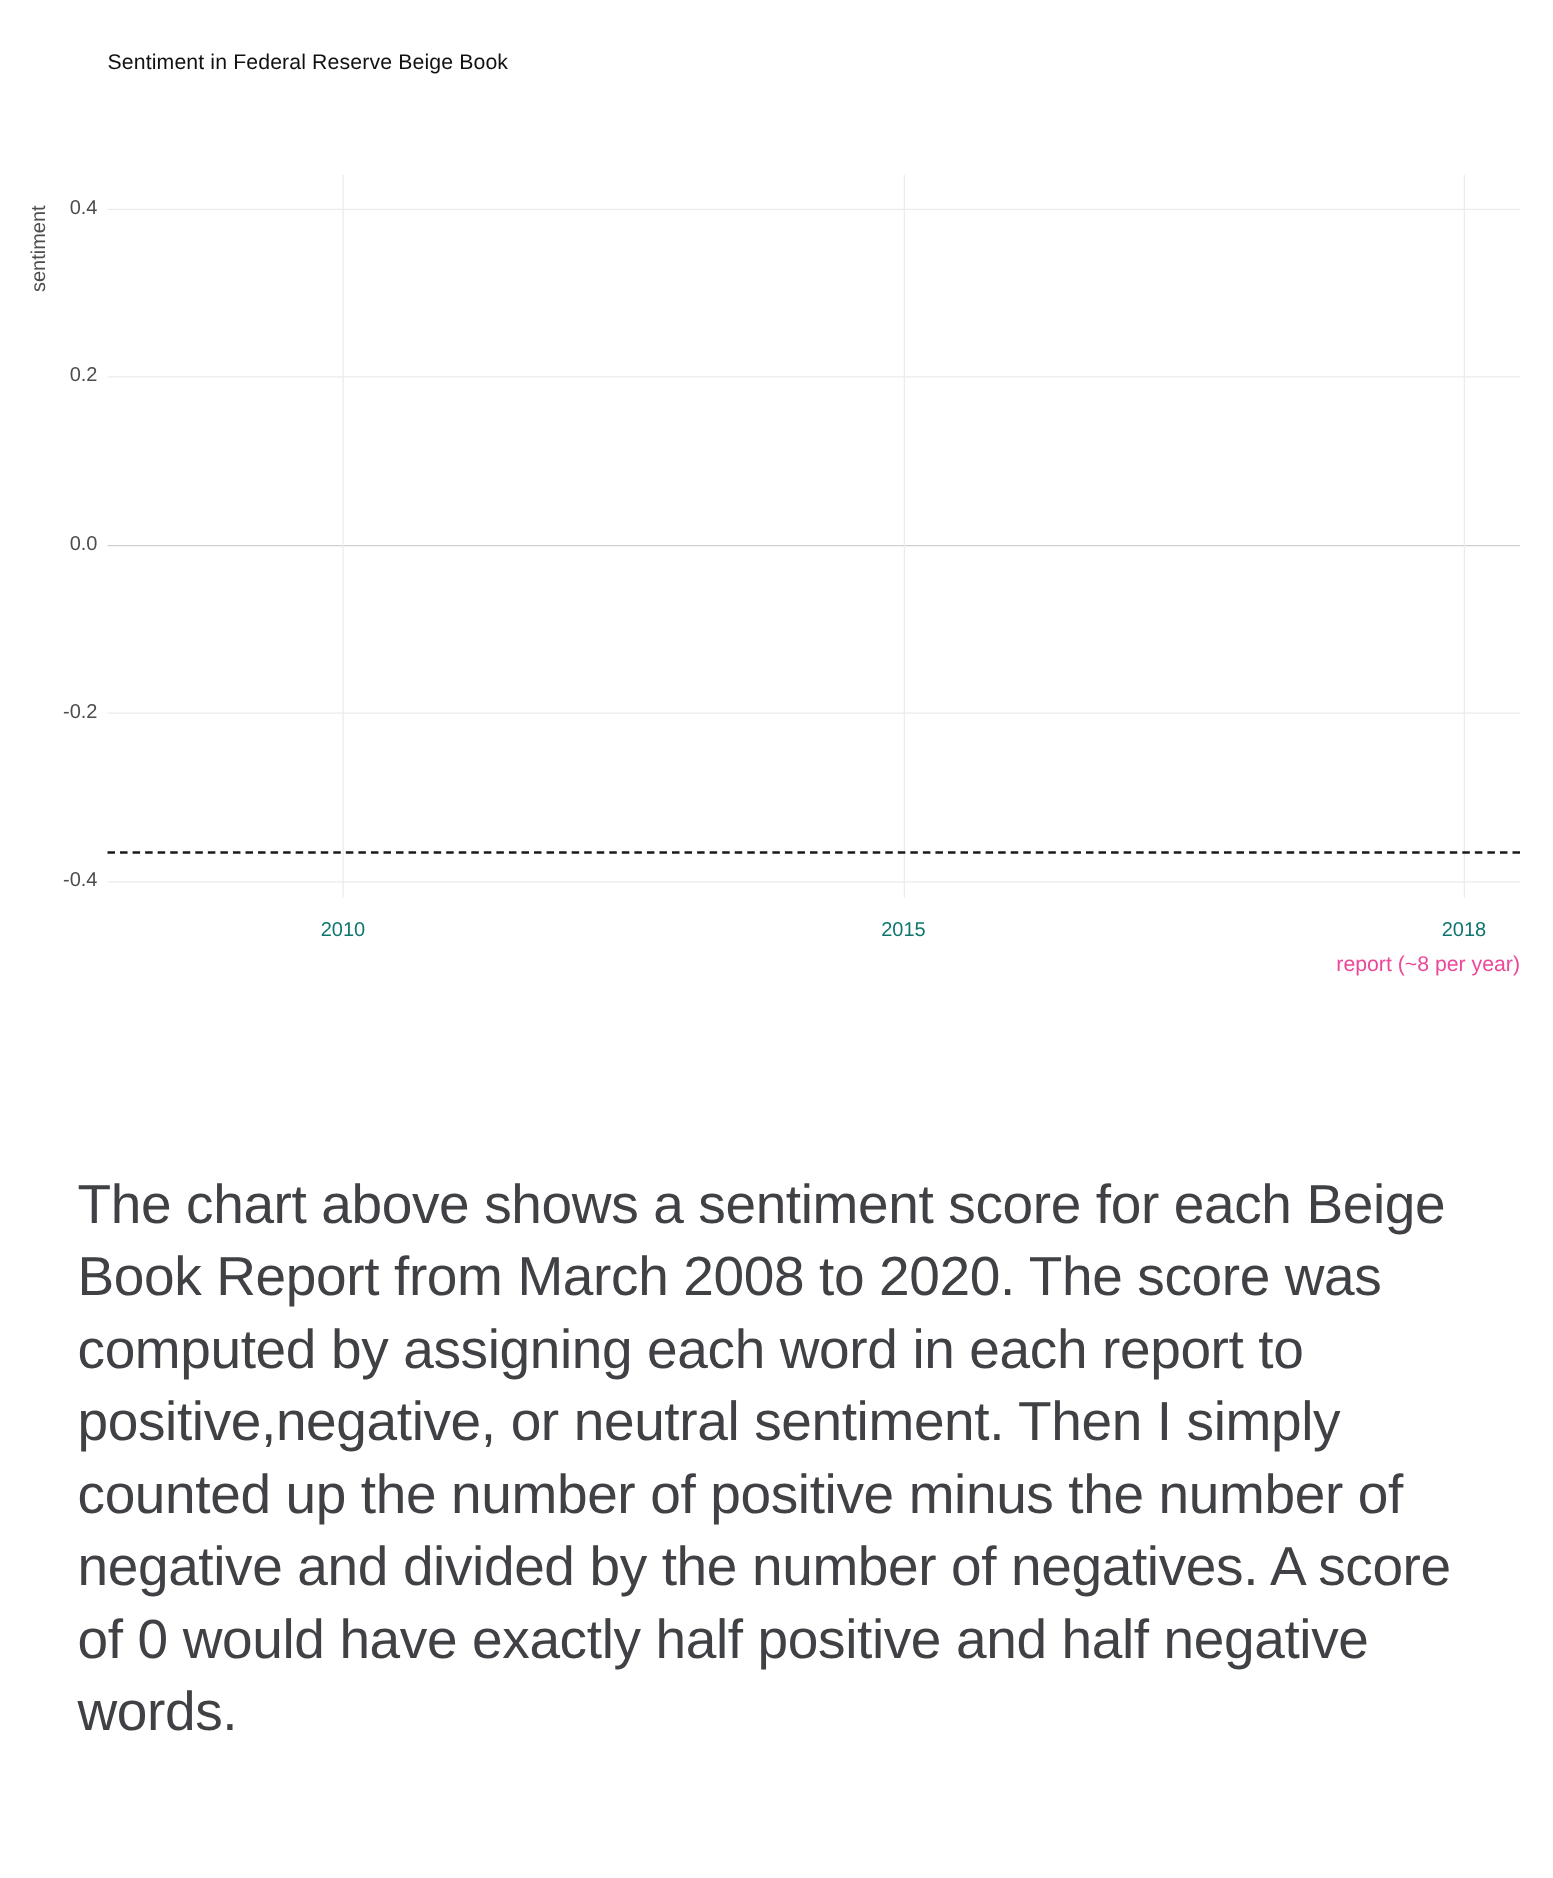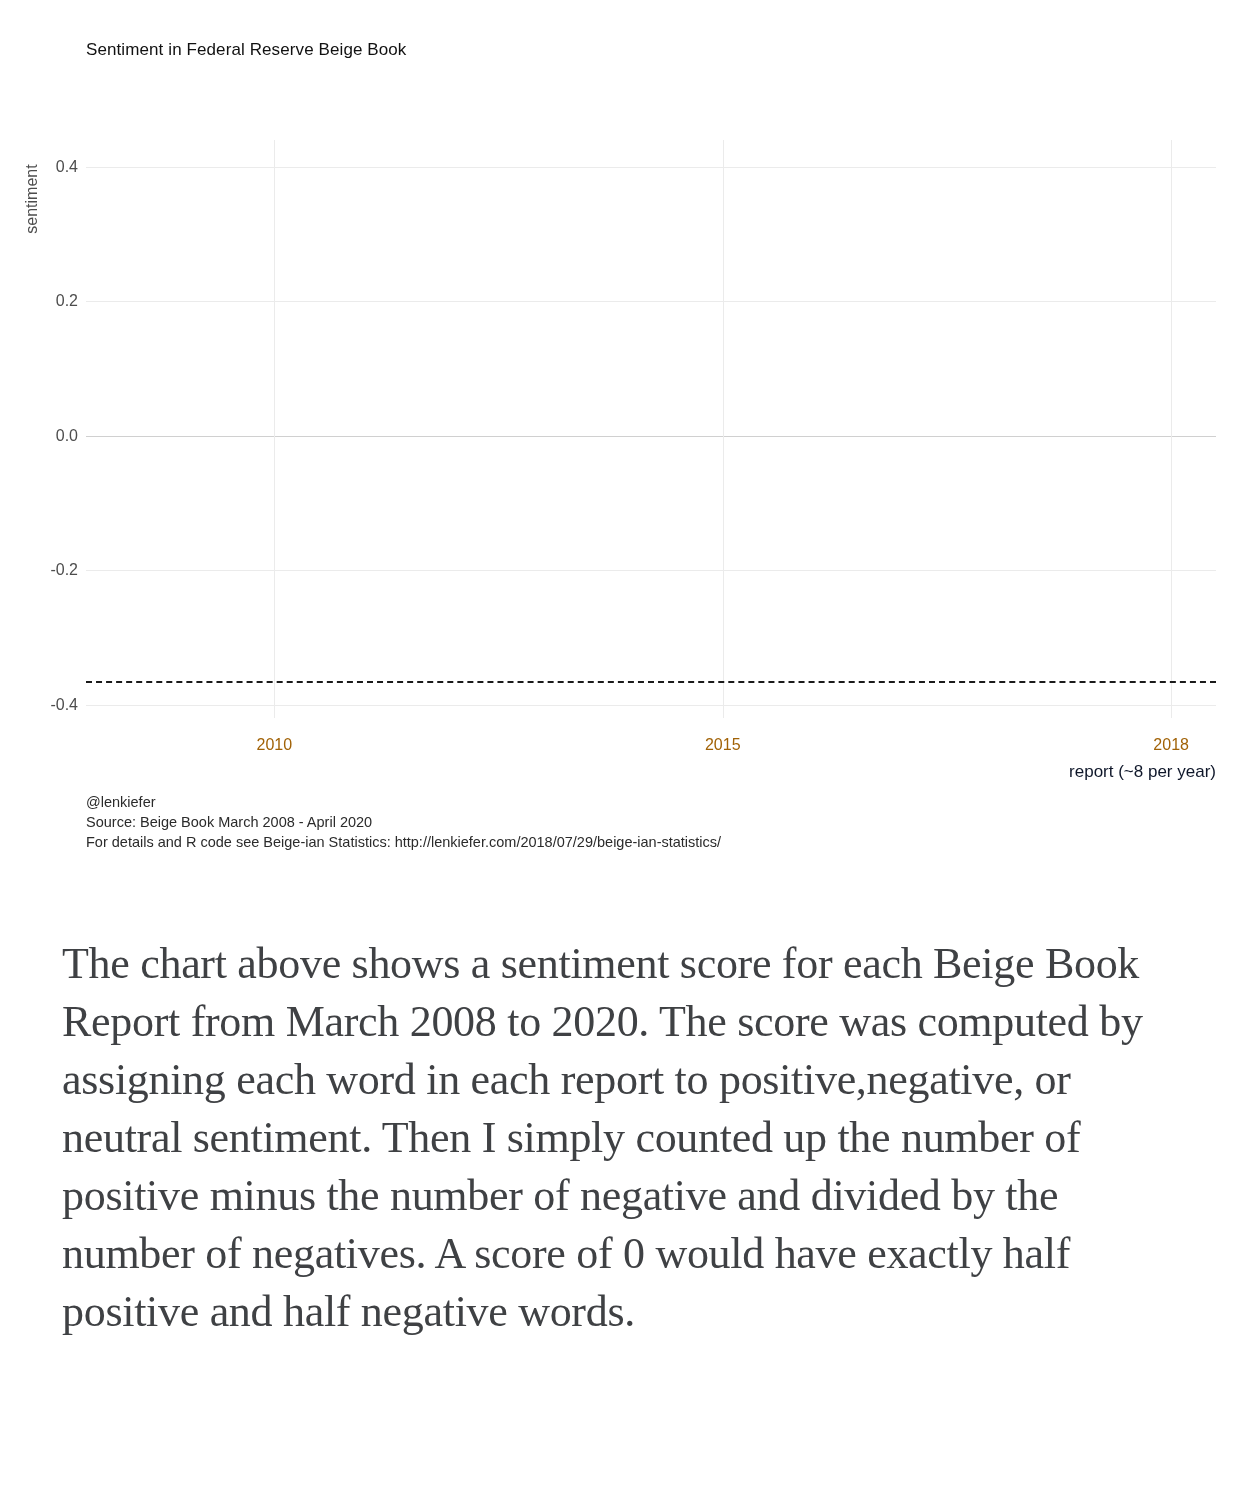--- a/index.html
+++ b/index.html
@@ -94,38 +94,38 @@
     font-size: 16px;
     color: #4d4d4d;
     transform: translateY(-50%);
     white-space: nowrap;
   }
 
   .x-tick {
     position: absolute;
     top: 596px;
     font-size: 16px;
-    color: #a16207;
+    color: #0f766e;
     transform: translateX(-50%);
     white-space: nowrap;
   }
 
   .bar {
     position: absolute;
     bottom: auto;
   }
   .bar.pos { background: #2b4b9b; }
   .bar.neg { background: #f71818; }
 
   .x-axis-label {
     position: absolute;
     right: 26px;
     top: 762px;
     font-size: 17px;
-    color: #0f172a;
+    color: #ec4899;
   }
 
   .caption {
     position: absolute;
     left: 86px;
     top: 792px;
     font-size: 14.5px;
     line-height: 20px;
     color: #2b2b2b;
     white-space: pre-line;
@@ -133,21 +133,21 @@
 
   
   #body-text {
     position: absolute;
     left: 62px;
     top: 935px;
     width: 1120px;
     font-size: 44px;
     line-height: 58px;
     color: #3f4144;
-    font-family: Liberation Serif, serif;
+    font-family: Liberation Sans, sans-serif;
     letter-spacing: -0.3px;
   }
 </style>
 </head>
 <body>
 
 <div id="chart-block">
 
   <div class="chart-title">Sentiment in Federal Reserve Beige Book</div>
 
@@ -267,18 +267,15 @@
       <div class="bar pos" style="top: 147.86px; height: 147.86px;"></div>
       <div class="bar pos" style="top: 225.151px; height: 70.5698px;"></div>
       <div class="bar pos" style="top: 174.744px; height: 120.977px;"></div>
       <div class="bar pos" style="top: 63.8488px; height: 231.872px;"></div>
       <div class="bar pos" style="top: 157.942px; height: 137.779px;"></div>
       <div class="bar neg" style="top: 295.721px; height: 245.314px;"></div>
     </div>
 
   <div class="x-axis-label">report (~8 per year)</div>
 
-  <div class="caption">@lenkiefer
-Source: Beige Book March 2008 - April 2020
-For details and R code see Beige-ian Statistics: http://lenkiefer.com/2018/07/29/beige-ian-statistics/</div>
 </div>
 
 <div id="body-text">The chart above shows a sentiment score for each Beige Book Report from March 2008 to 2020. The score was computed by assigning each word in each report to positive,negative, or neutral sentiment. Then I simply counted up the number of positive minus the number of negative and divided by the number of negatives. A score of 0 would have exactly half positive and half negative words.</div>
 
 </body></html>

